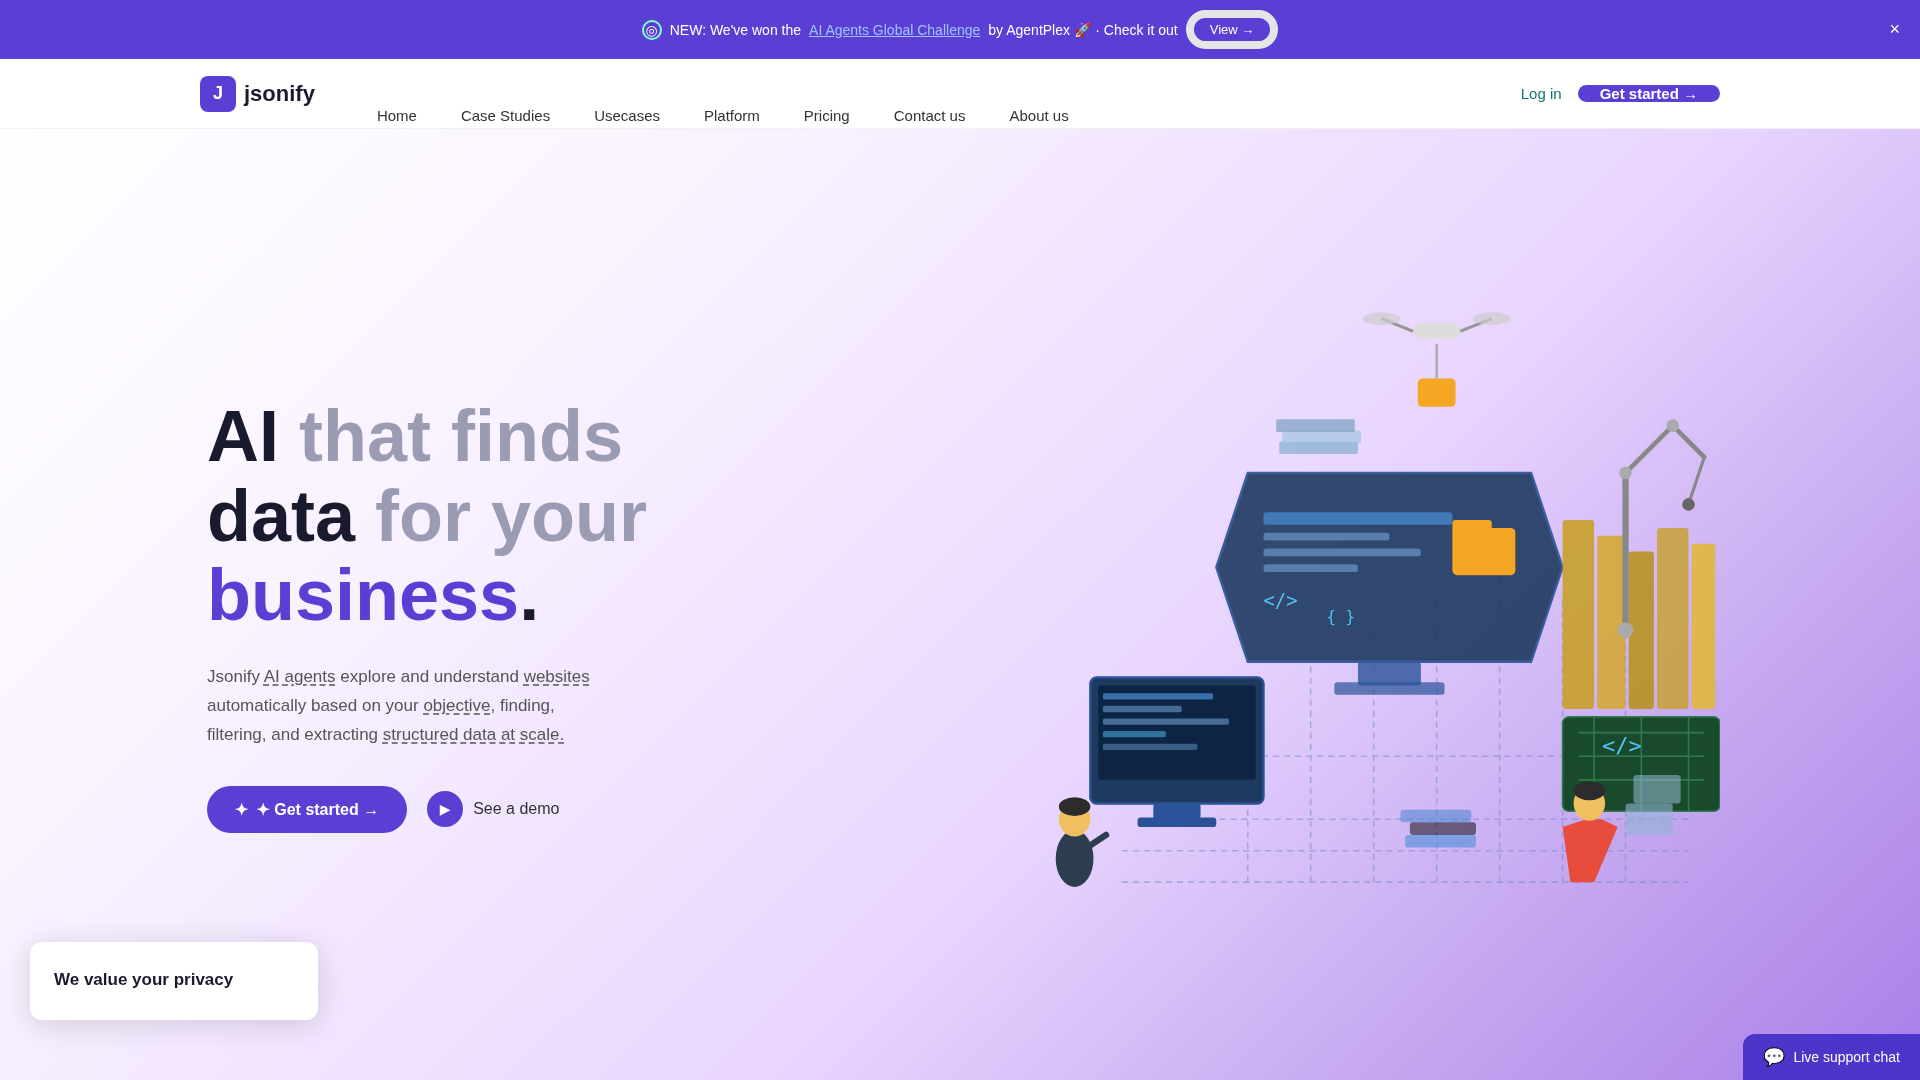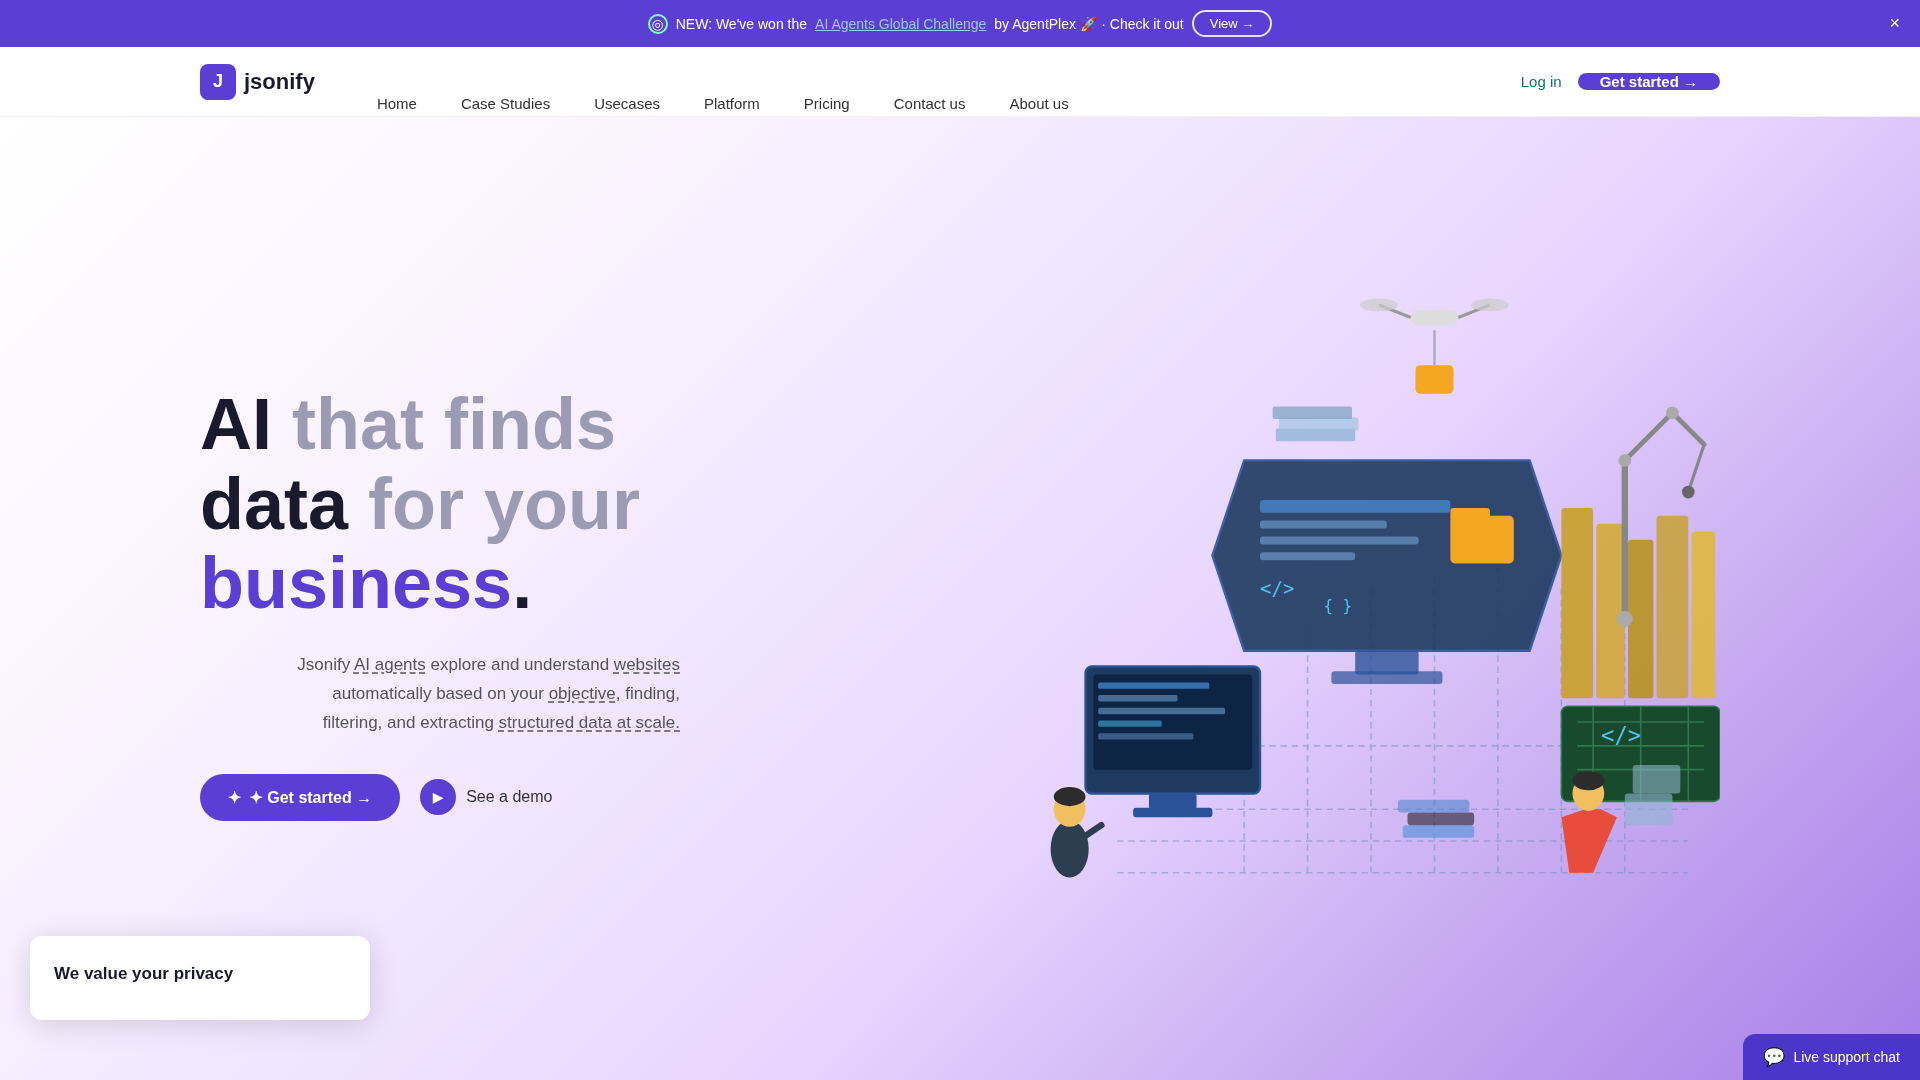--- a/index.html
+++ b/index.html
@@ -23,21 +23,21 @@
       border-radius: 50%;
       display: inline-flex; align-items: center; justify-content: center;
     }
     #announcement-bar a {
       color: #a0c4ff;
       text-decoration: underline;
       cursor: pointer;
     }
     #announcement-bar .view-btn {
       background: transparent;
-      border: 2px solid #e5e5e5;
+      border: 8px solid #e5e5e5;
       color: #fff;
       border-radius: 20px;
       padding: 4px 16px;
       cursor: pointer;
       font-size: 13px;
       display: flex; align-items: center; gap: 6px;
     }
     #announcement-bar .close-btn {
       position: absolute;
       right: 20px;
@@ -126,37 +126,37 @@
       display: flex;
       align-items: center;
       padding: 60px 200px;
       position: relative;
       overflow: hidden;
     }
     .hero-left {
       flex: 1;
       max-width: 600px;
       z-index: 2;
+      margin-left: 7px;
     }
     .hero-heading {
       font-size: 72px;
       line-height: 1.1;
       font-weight: 800;
       margin-bottom: 28px;
     }
     .hero-heading .dark { color: #1a1a2e; }
     .hero-heading .gray { color: #9b9bb4; }
     .hero-heading .purple { color: #5b3fd4; }
     .hero-desc {
       font-size: 17px;
       color: #555;
       line-height: 1.7;
       margin-bottom: 36px;
       max-width: 480px;
-      text-align: right;
     }
     .hero-desc .underline-dashed {
       text-decoration: underline;
       text-decoration-style: dashed;
       text-underline-offset: 3px;
     }
     .hero-actions {
       display: flex;
       align-items: center;
       gap: 20px;
@@ -202,22 +202,22 @@
     }
 
     
     .cookie-banner {
       position: fixed;
       bottom: 60px;
       left: 30px;
       background: #fff;
       border-radius: 12px;
       box-shadow: 0 4px 30px rgba(0,0,0,0.15);
-      padding: 28px 24px 24px;
-      width: 340px;
+      padding: 28px 24px 18px;
+      width: 288px;
       z-index: 1000;
     }
     .cookie-title {
       font-size: 17px;
       font-weight: 700;
       color: #1a1a2e;
       margin-bottom: 12px;
     }
     .cookie-text {
       font-size: 13px;

